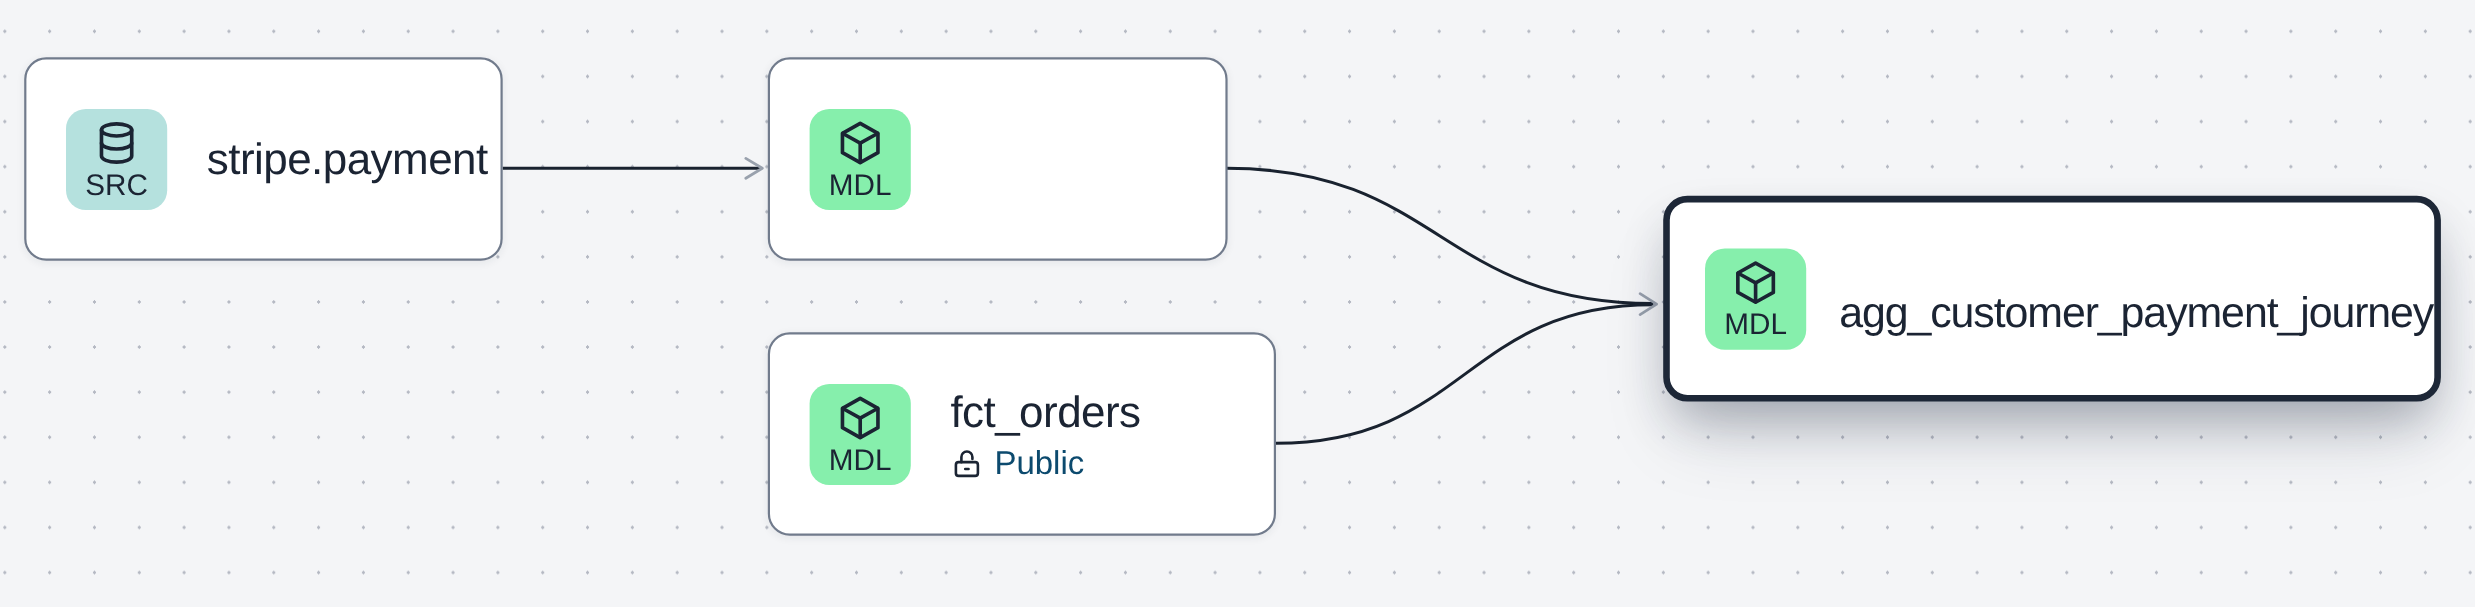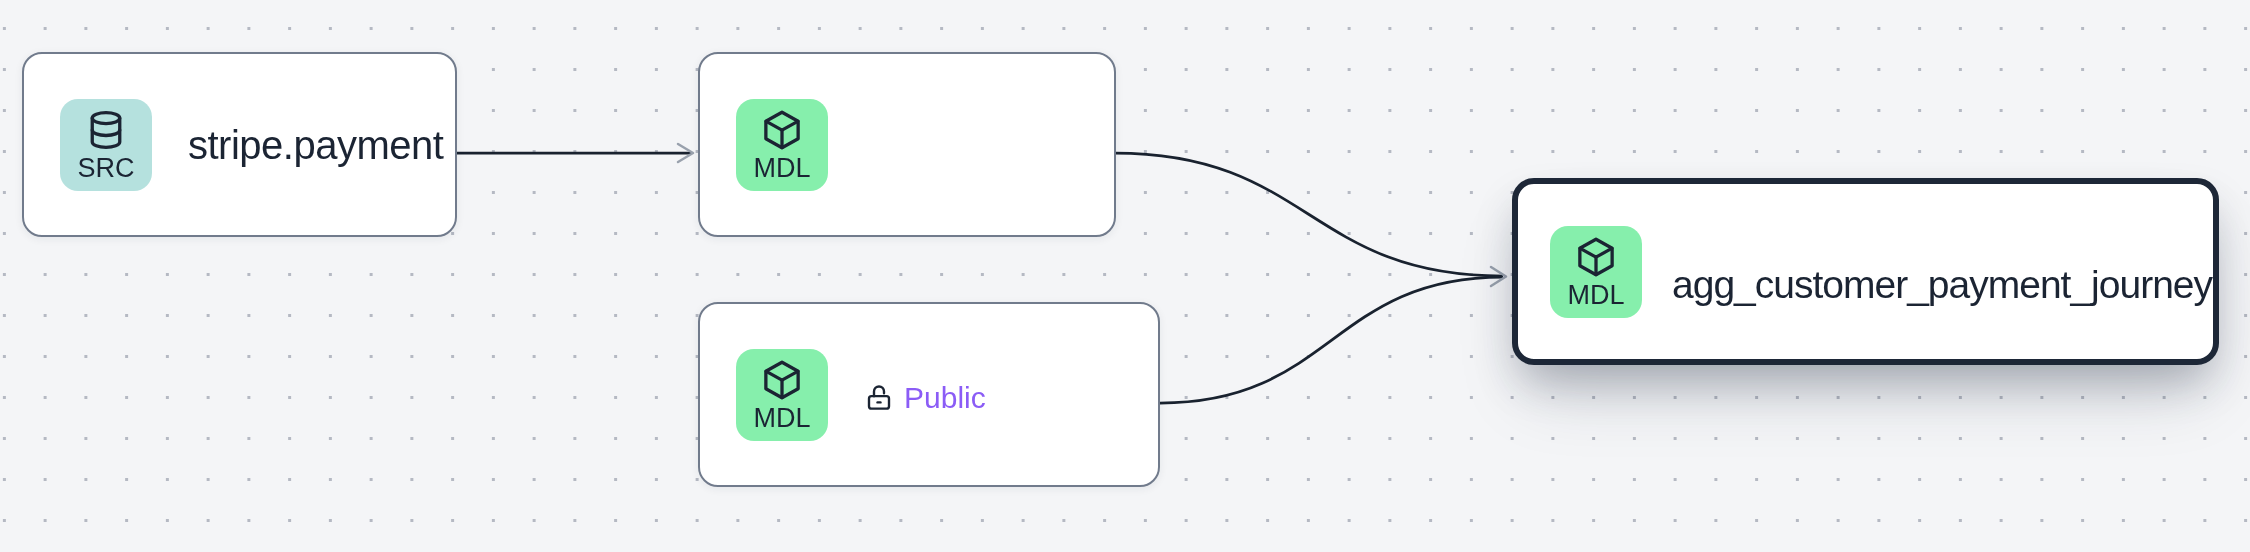--- a/index.html
+++ b/index.html
@@ -71,21 +71,21 @@
   .node.selected .node-title { font-size:39px; letter-spacing:-1px;margin-top:27px; }
 
   .label-block { display:flex; flex-direction:column; justify-content:center; }
   .meta-row {
     display:flex; align-items:center;
     gap:10px;
     margin-top:6px;
     color:#253041;
   }
   .meta-row svg { width:30px; height:30px; display:block; }
-  .meta-label { font-size:30px; line-height:1.1; color:#8b5cf6; }
+  .meta-label { font-size:30px; line-height:1.1; color:#0c4a6e; }
 
   .icon { color:#1b2433; }
 </style>
 </head>
 <body>
 
 <div class="canvas">
 
   <svg class="edges" viewBox="0 0 2250 552">
 
@@ -126,20 +126,21 @@
   <div class="node" style="left:698px; top:302px; width:462px; height:185px;">
     <div class="badge mdl">
       <svg class="icon" viewBox="0 0 24 24" fill="none" stroke="currentColor" stroke-width="1.8" stroke-linecap="round" stroke-linejoin="round">
         <path d="M12 2.3 L20.8 7.2 V16.8 L12 21.7 L3.2 16.8 V7.2 Z"></path>
         <path d="M3.4 7.3 L12 12.1 L20.6 7.3"></path>
         <path d="M12 12.1 V21.5"></path>
       </svg>
       <span class="badge-label">MDL</span>
     </div>
     <div class="label-block">
+      <span class="node-title">fct_orders</span>
       <div class="meta-row">
         <svg class="icon" viewBox="0 0 24 24" fill="none" stroke="currentColor" stroke-width="1.9" stroke-linecap="round" stroke-linejoin="round">
           <rect x="4" y="10.5" width="16" height="10" rx="2"></rect>
           <path d="M8 10.5 V6.8 a4 4 0 0 1 8 0 V8.2"></path>
           <path d="M10.8 15.5 h2.4"></path>
         </svg>
         <span class="meta-label">Public</span>
       </div>
     </div>
   </div>

